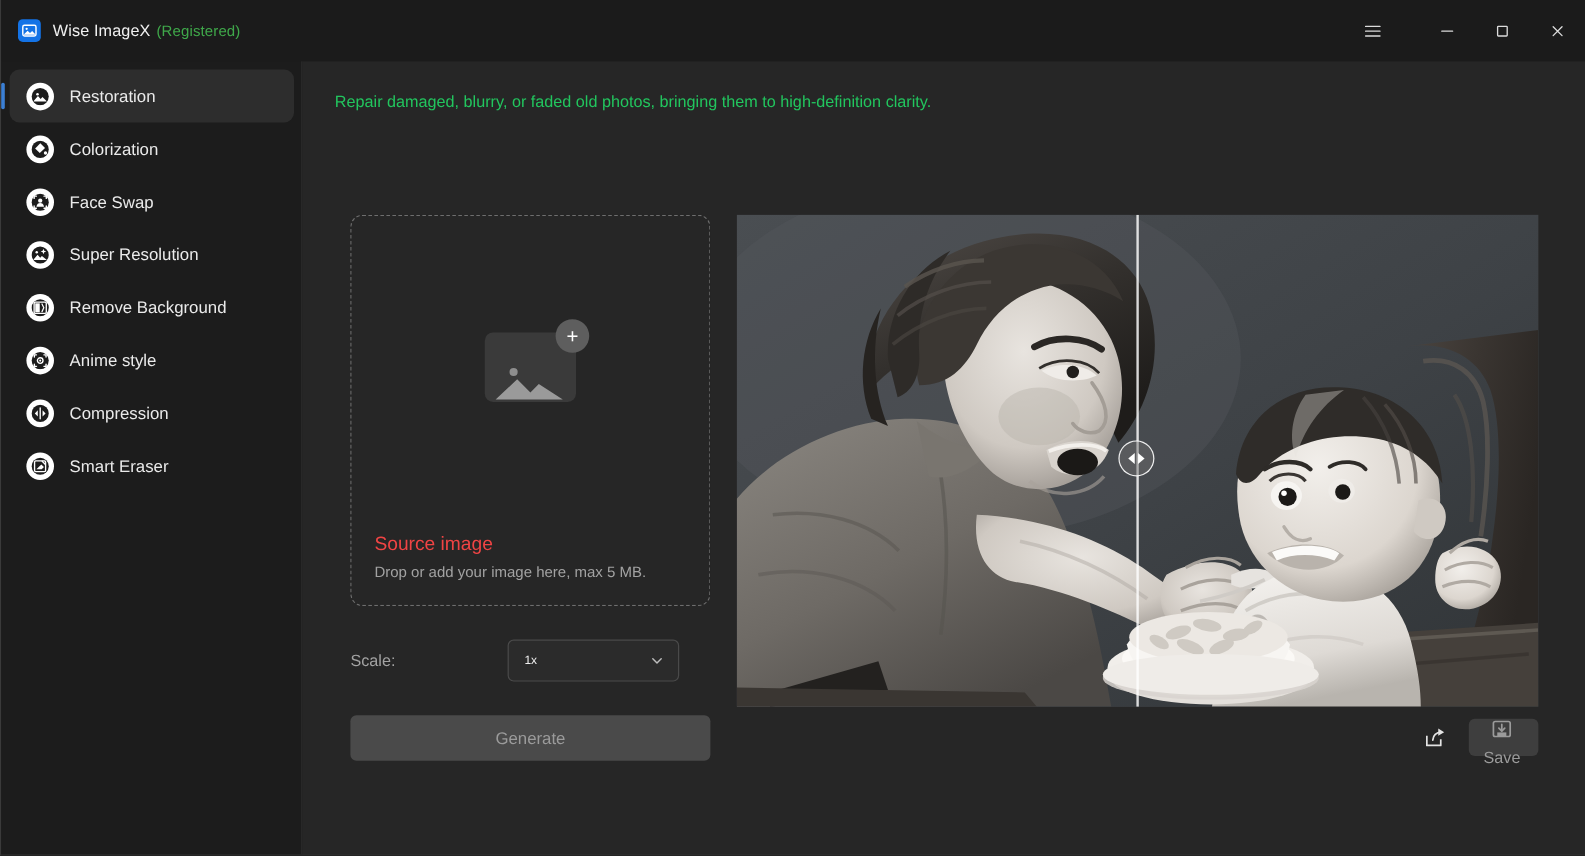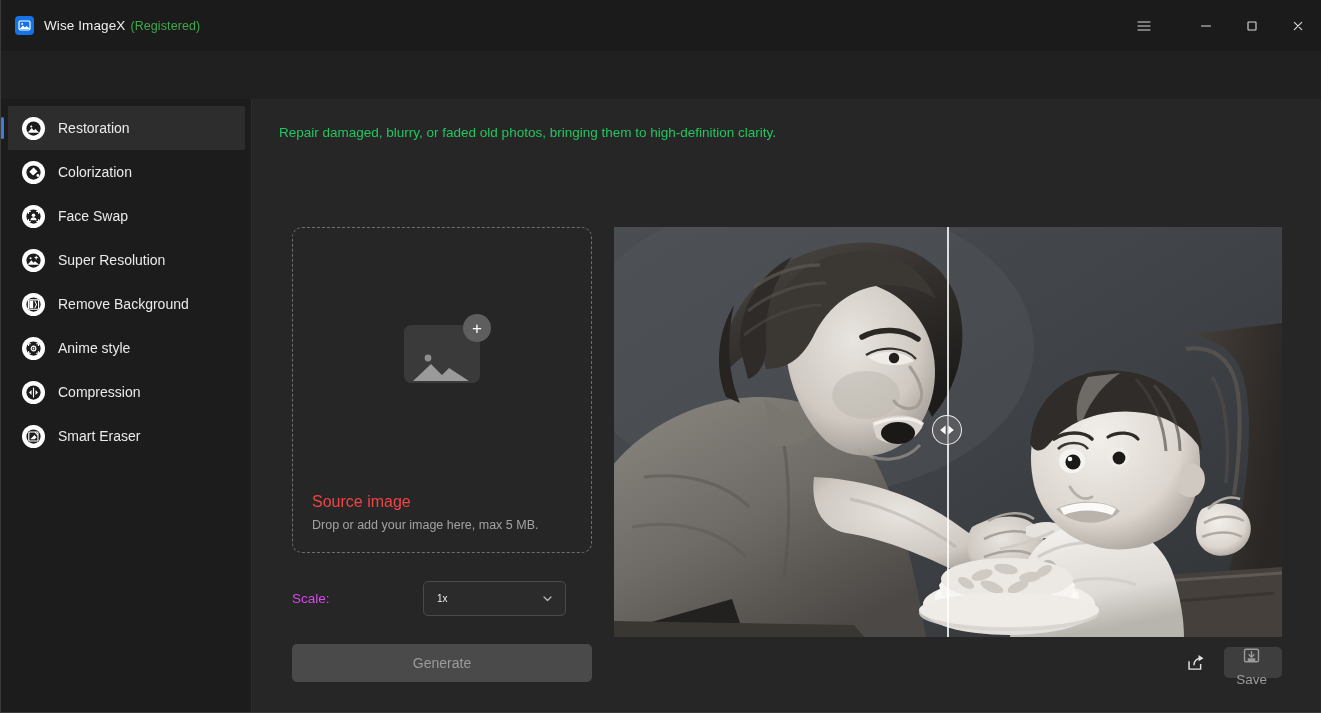--- a/index.html
+++ b/index.html
@@ -9,21 +9,20 @@
     font-family: "Liberation Sans", sans-serif;
     overflow: hidden;
   }
   .app-window {
     position: relative;
     width: 1321px; height: 713px;
     background: #202020;
     display: flex; flex-direction: column;
     border-left: 1px solid #3a3a3a;
     border-bottom: 1px solid #3a3a3a;
-    gap: 48px;
   }
 
   
   .titlebar {
     height: 51px;
     background: #1b1b1b;
     display: flex; align-items: center;
     flex: 0 0 51px;
     position: relative;
     z-index: 5;
@@ -60,21 +59,21 @@
     background: #1c1c1c;
     padding-top: 7px;
     border-right: 1px solid #2c2c2c;
   }
   .side-item {
     position: relative;
     height: 44px;
     display: flex; align-items: center;
     margin: 0 6px 0 7px;
     padding-left: 14px;
-    border-radius: 1px;
+    border-radius: 8px;
     gap: 13px;
     cursor: default;
   }
   .side-item.active { background: #2d2d2d; }
   .side-item.active::before {
     content: "";
     position: absolute;
     left: -7px; top: 11px;
     width: 3px; height: 22px;
     background: #3b7fd4;
@@ -135,21 +134,21 @@
     color: #fff; font-size: 17px; line-height: 1;
   }
   .dz-text { position: absolute; left: 19px; bottom: 20px; }
   .dz-title { font-size: 16px; color: #ef4444; margin-bottom: 7px; }
   .dz-sub { font-size: 12.5px; color: #a2a2a2; }
 
   .scale-row {
     margin-top: 28px;
     display: flex; align-items: center;
   }
-  .scale-label { font-size: 13.5px; color: #d946ef; width: 131px; }
+  .scale-label { font-size: 13.5px; color: #a3a3a3; width: 131px; }
   .select-box {
     width: 143px; height: 35px;
     background: #2b2b2b;
     border: 1px solid #4a4a4a;
     border-radius: 5px;
     display: flex; align-items: center; justify-content: space-between;
     padding: 0 11px 0 13px;
   }
   .select-val { font-size: 10px; color: #ededed; }
   .select-box svg { display: block; }

